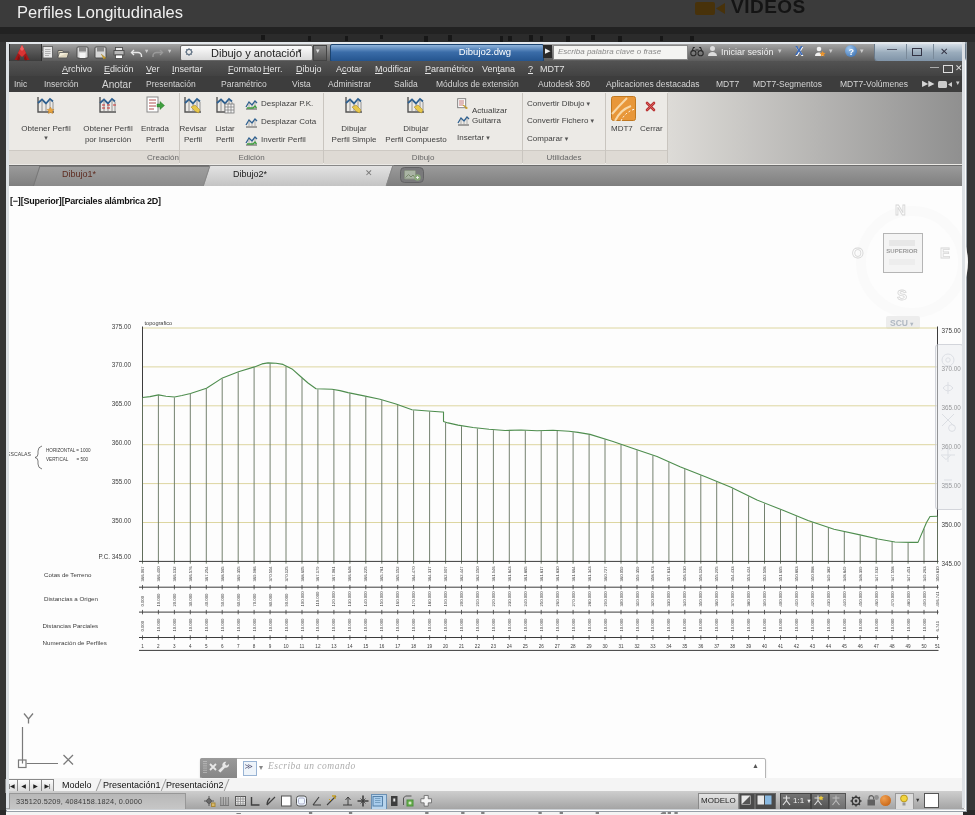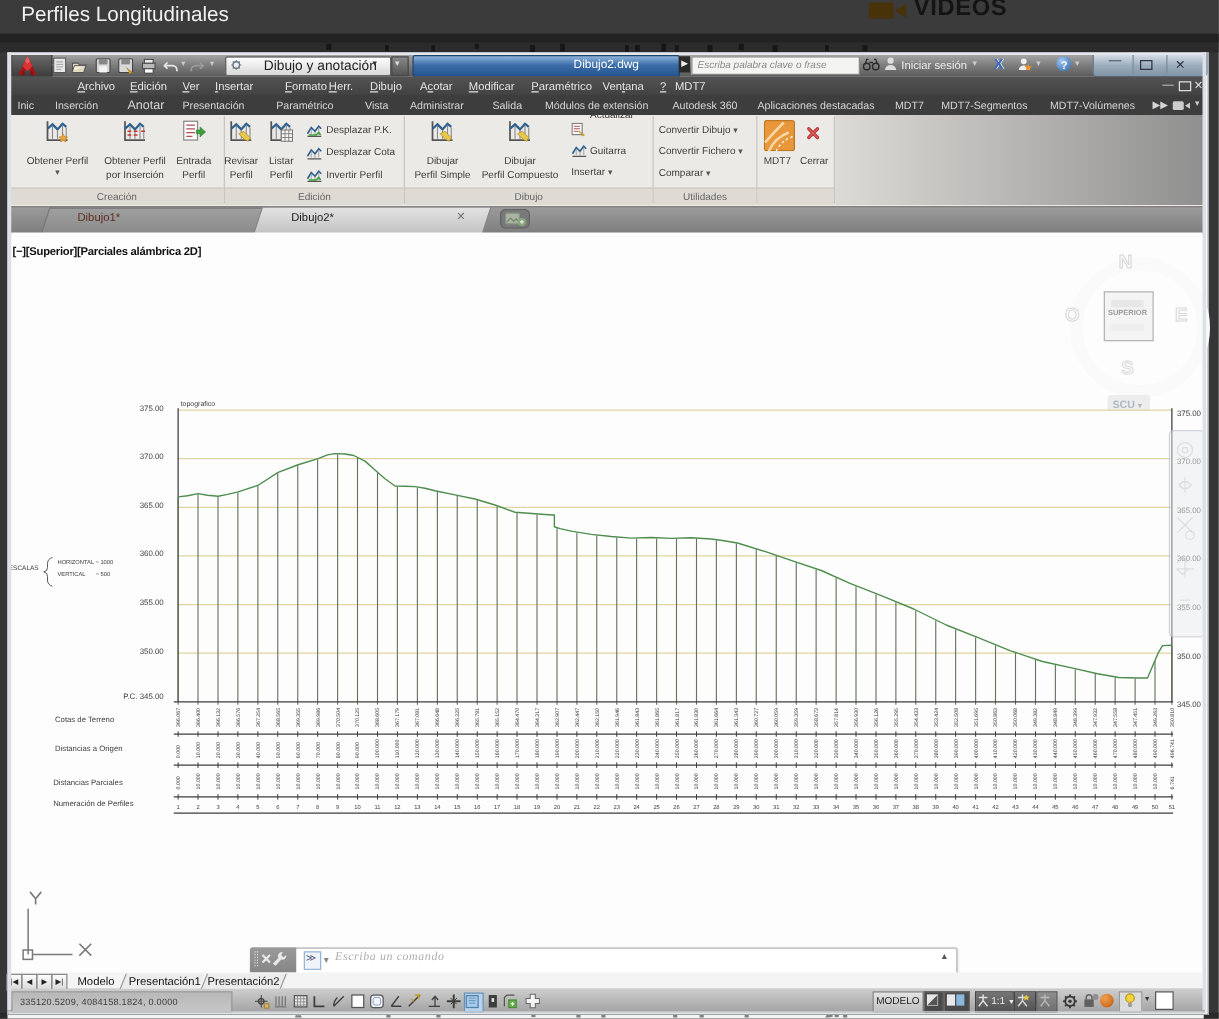--- a/index.html
+++ b/index.html
@@ -159,21 +159,21 @@
 <div class="t" style="left:753px;top:79px;color:#d6d6d6;font-size:8.5px">MDT7-Segmentos</div>
 <div class="t" style="left:840px;top:79px;color:#d6d6d6;font-size:8.5px">MDT7-Volúmenes</div>
 <div class="t" style="left:922px;top:79px;color:#d6d6d6;font-size:8px">▶▶</div>
 <svg class="abs" style="left:938px;top:80px" width="16" height="9" viewBox="0 0 16 9">
     <rect x="0" y="1" width="9" height="7" rx="1.5" fill="#ccc"></rect>
     <path d="M10 4.5 L14 2 v5 z" fill="#ccc"></path>
   </svg>
 <div class="t" style="left:956px;top:79px;color:#ccc;font-size:7px">▾</div>
 <div class="abs" style="left:7px;top:92px;width:957px;height:73px;background:#eceae6;border-bottom:1px solid #b8b4ae"></div>
 <div class="abs" style="left:668px;top:92px;width:296px;height:72px;background:linear-gradient(90deg,#dddbd7,#8f8f8f)"></div>
-<div class="abs" style="left:8px;top:150px;width:171px;height:13px;background:#dedad4;border-top:1px solid #cdc9c3;color:#666;font-size:8px;text-align:center;line-height:13px">Creación</div>
+<div class="abs" style="left:8px;top:150px;width:171px;height:13px;background:#dedad4;border-top:1px solid #cdc9c3;color:#666;font-size:8px;text-align:right;line-height:13px">Creación</div>
 <div class="abs" style="left:180px;top:150px;width:143px;height:13px;background:#dedad4;border-top:1px solid #cdc9c3;color:#666;font-size:8px;text-align:center;line-height:13px">Edición</div>
 <div class="abs" style="left:324px;top:150px;width:198px;height:13px;background:#dedad4;border-top:1px solid #cdc9c3;color:#666;font-size:8px;text-align:center;line-height:13px">Dibujo</div>
 <div class="abs" style="left:523px;top:150px;width:82px;height:13px;background:#dedad4;border-top:1px solid #cdc9c3;color:#666;font-size:8px;text-align:center;line-height:13px">Utilidades</div>
 <div class="abs" style="left:606px;top:150px;width:61px;height:13px;background:#dedad4;border-top:1px solid #cdc9c3;color:#666;font-size:8px;text-align:center;line-height:13px"></div>
 <div class="abs" style="left:179px;top:93px;width:1px;height:70px;background:#c9c5bf"></div>
 <div class="abs" style="left:323px;top:93px;width:1px;height:70px;background:#c9c5bf"></div>
 <div class="abs" style="left:522px;top:93px;width:1px;height:70px;background:#c9c5bf"></div>
 <div class="abs" style="left:605px;top:93px;width:1px;height:70px;background:#c9c5bf"></div>
 <div class="abs" style="left:667px;top:93px;width:1px;height:70px;background:#c9c5bf"></div>
 <svg class="abs" style="left:36px;top:96px" width="20" height="18" viewBox="0 0 20 18">
@@ -250,21 +250,21 @@
     <path d="M1 10 h11" stroke="#555" stroke-width="1"></path>
     <path d="M4 4 v5 M7 6.5 v3 M10 3 v6" stroke="#999" stroke-width="0.7"></path>
     <path d="M2 9 h6 l2 -2 1.5 2" stroke="#3f9f3f" stroke-width="1.3" fill="none"></path>
   </svg>
 <div class="t" style="left:261px;top:135px;color:#3d3d3d;font-size:8px">Invertir Perfil</div>
 <svg class="abs" style="left:457px;top:98px" width="12" height="11" viewBox="0 0 12 11">
     <rect x="0.7" y="0.7" width="8" height="9" fill="#fff" stroke="#777" stroke-width="0.9"></rect>
     <path d="M2 3 h5 M2 5 h5 M2 7 h4" stroke="#b05050" stroke-width="0.8"></path>
     <path d="M6 7 l4 3 -1.5 1" stroke="#c8a030" stroke-width="1.2" fill="none"></path>
   </svg>
-<div class="t" style="left:472px;top:87px;color:#3d3d3d;font-size:8px">Actualizar</div>
+<div class="t" style="left:472px;top:106px;color:#3d3d3d;font-size:8px">Actualizar</div>
 <svg class="abs" style="left:457px;top:115px" width="13" height="11" viewBox="0 0 13 11">
     <path d="M1 8 L4 3 L7 6 L10 2 L12 4" stroke="#2e6090" stroke-width="1.3" fill="none"></path>
     <path d="M1 10 h11" stroke="#555" stroke-width="1"></path>
     <path d="M4 4 v5 M7 6.5 v3 M10 3 v6" stroke="#999" stroke-width="0.7"></path>
   </svg>
 <div class="t" style="left:472px;top:115.5px;color:#3d3d3d;font-size:8px">Guitarra</div>
 <div class="t" style="left:457px;top:133px;color:#3d3d3d;font-size:8px">Insertar <span style="font-size:7px;color:#555">▾</span></div>
 <div class="t" style="left:527px;top:99px;color:#3d3d3d;font-size:8px">Convertir Dibujo <span style="font-size:7px;color:#555">▾</span></div>
 <div class="t" style="left:527px;top:116px;color:#3d3d3d;font-size:8px">Convertir Fichero <span style="font-size:7px;color:#555">▾</span></div>
 <div class="t" style="left:527px;top:134px;color:#3d3d3d;font-size:8px">Comparar <span style="font-size:7px;color:#555">▾</span></div>

